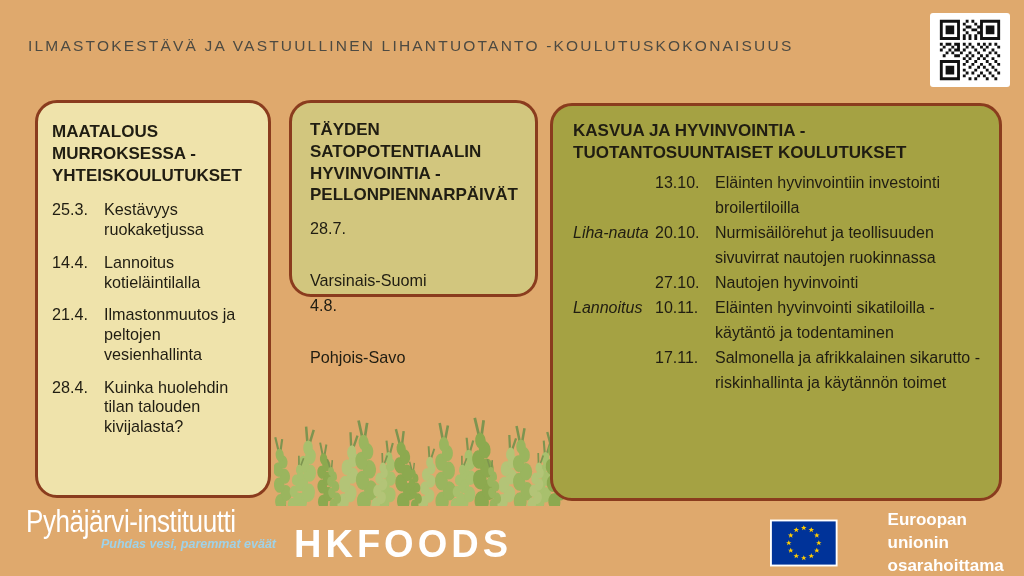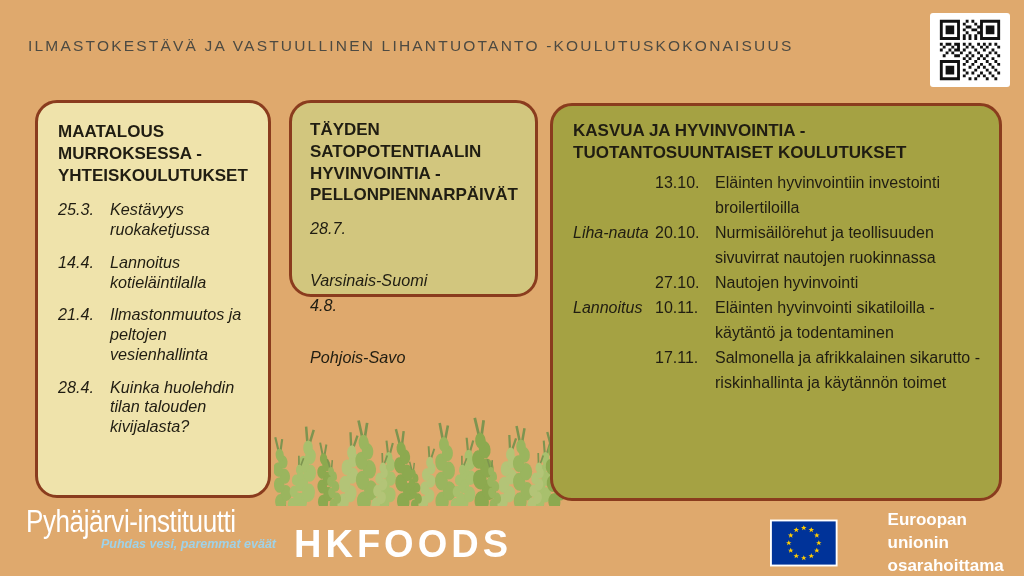--- a/index.html
+++ b/index.html
@@ -16,25 +16,25 @@
     color:var(--title_text);font-weight:400;white-space:nowrap;}
 
   .qr{position:absolute;left:930px;top:13px;width:80px;height:74px;background:#fff;border-radius:3px;
     display:flex;align-items:center;justify-content:center;}
   .qr svg{width:70px;height:66px;}
 
   .wheat{position:absolute;left:274px;top:296px;width:294px;height:210px;z-index:1;}
 
   .box{position:absolute;border:3px solid var(--box_border);border-radius:22px;color:var(--body_text);z-index:2;}
   .box h2{font-size:17px;font-weight:700;line-height:1.28;color:var(--body_text);}
-  .box1{left:35px;top:100px;width:236px;height:398px;background:var(--box1_fill);padding:18px 16px 14px 20px;}
+  .box1{left:35px;top:100px;width:236px;height:398px;background:var(--box1_fill);padding:18px 16px 14px 14px;}
   .box2{left:289px;top:100px;width:249px;height:197px;background:var(--box2_fill);padding:16px 16px 12px 18px;}
   .box3{left:550px;top:103px;width:452px;height:398px;background:var(--box3_fill);padding:14px 7px 10px 20px;}
 
-  .items{margin-top:14px;font-style:italic;}
+  .items{margin-top:14px;}
   .item{display:flex;margin-bottom:13px;font-size:16.2px;line-height:1.22;}
   .item .date{width:52px;flex:0 0 52px;}
   .item .txt{flex:1;}
   .box2 .items{margin-top:13px;}
   .box2 .item{margin-bottom:5px;flex-direction:column;}
 
   .rows3{margin-top:6px;}
   .row3{display:flex;font-size:16px;line-height:25px;}
   .row3 .cat{width:82px;flex:0 0 82px;font-style:italic;}
   .row3 .date{width:60px;flex:0 0 60px;}

